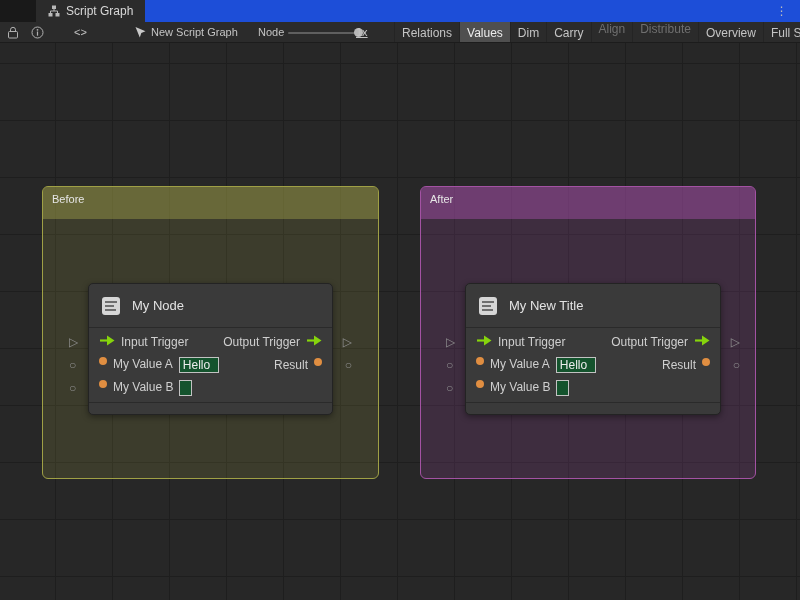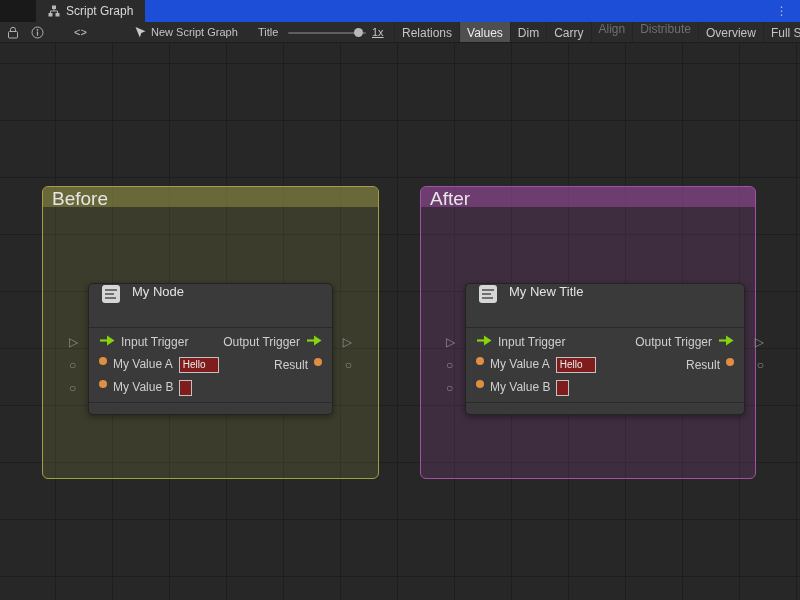--- a/index.html
+++ b/index.html
@@ -35,44 +35,44 @@
   
   .canvas { position:absolute; top:43px; left:0; width:800px; height:557px;
     background-color:#272727;
     background-image:
       linear-gradient(to right, #1e1e1e 1px, transparent 1px),
       linear-gradient(to bottom, #1e1e1e 1px, transparent 1px);
     background-size:57px 57px; background-position:-2px 20px; overflow:hidden; }
 
   
   .group { position:absolute; border-radius:6px; }
-  .group-header { height:20px; line-height:24px; padding:0 9px; font-size:19px; color:#e6e6e6;
+  .group-header { height:32px; line-height:24px; padding:0 9px; font-size:11px; color:#e6e6e6;
     border-radius:5px 5px 0 0; }
   .group-before { left:42px; top:143px; width:337px; height:293px;
     background:rgba(168,168,72,0.17); border:1px solid #9fa045; }
   .group-before .group-header { background:rgba(168,168,76,0.42); }
   .group-after { left:420px; top:143px; width:336px; height:293px;
     background:rgba(172,80,176,0.18); border:1px solid #a352a3; }
   .group-after .group-header { background:rgba(176,84,182,0.42); }
 
   
   .node { position:absolute; background:#3a3a3a; border:1px solid #232323; border-radius:5px;
     box-shadow:0 2px 6px rgba(0,0,0,0.4); }
   .node-before { left:88px; top:240px; width:245px; }
-  .node-after { left:465px; top:240px; width:280px; }
-  .node-header { height:44px; display:flex; gap:11px; padding:0 12px;
+  .node-after { left:465px; top:240px; width:256px; }
+  .node-header { height:44px; display:flex; align-items:center; gap:11px; padding:0 12px;
     border-bottom:1px solid #2a2a2a; }
   .node-title { font-size:13px; color:#e2e2e2; }
   .node-body { padding-top:2px; }
   .port-row { position:relative; height:23px; display:flex; align-items:center; padding:0 10px;
     font-size:12px; color:#cfcfcf; }
   .pleft { display:flex; align-items:flex-start; gap:6px; }
   .pright { margin-left:auto; display:flex; align-items:flex-start; gap:6px; }
   .dot { width:8px; height:8px; border-radius:50%; background:#e08e41; }
-  .field { background:#7f1d1d; border:1px solid #c2c2c2; color:#ececec; font-size:10px;
+  .field { background:#14532d; border:1px solid #c2c2c2; color:#ececec; font-size:12px;
     height:16px; padding:0 3px; font-family:inherit; }
   .field.small { width:13px; }
   .field.text { width:40px; }
   .ext { position:absolute; top:50%; transform:translateY(-50%); color:#8f8f8f;
     font-size:12px; line-height:1; }
   .ext-left { left:-20px; }
   .ext-right { right:-20px; }
   .node-footer { height:12px; border-top:1px solid #2a2a2a; margin-top:3px; }
   svg { display:block; }
 </style>
@@ -114,26 +114,26 @@
         <rect x="5.9" y="5.5" width="1.2" height="4.2" fill="#b0b0b0"></rect>
       </svg>
     </span>
     <span class="tb-text" style="left:74px;">&lt;&gt;</span>
     <span class="tb-icon" style="left:134px;">
       <svg width="12" height="13" viewBox="0 0 12 13">
         <path d="M1.5 1 L5.8 11.5 L7.3 7 L11.5 5.2 Z" fill="#c9c9c9"></path>
       </svg>
     </span>
     <span class="tb-text" style="left:151px;">New Script Graph</span>
-    <span class="tb-text" style="left:258px;">Title</span>
+    <span class="tb-text" style="left:258px;">Node</span>
     <div class="slider">
       <div class="track"></div>
       <div class="knob"></div>
     </div>
-    <span class="tb-text" style="left:372px;text-decoration:underline;">1x</span>
+    <span class="tb-text" style="left:356px;text-decoration:underline;">1x</span>
 
     <div class="tb-buttons">
       <button class="tb-btn">
         <span>Relations</span>
       </button>
       <button class="tb-btn active">
         <span>Values</span>
       </button>
       <button class="tb-btn">
         <span>Dim</span>

